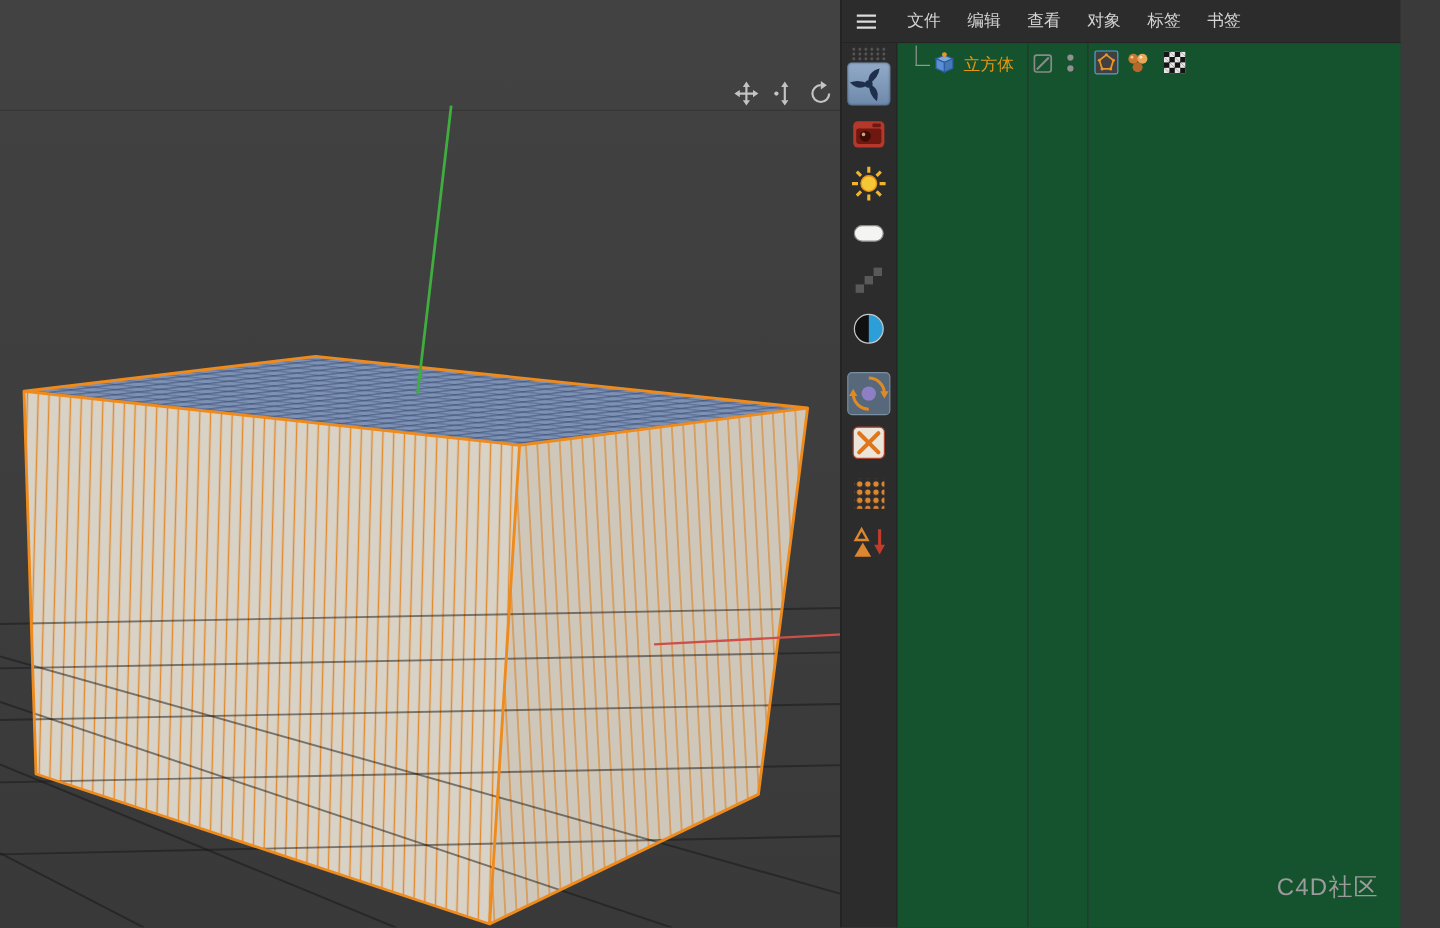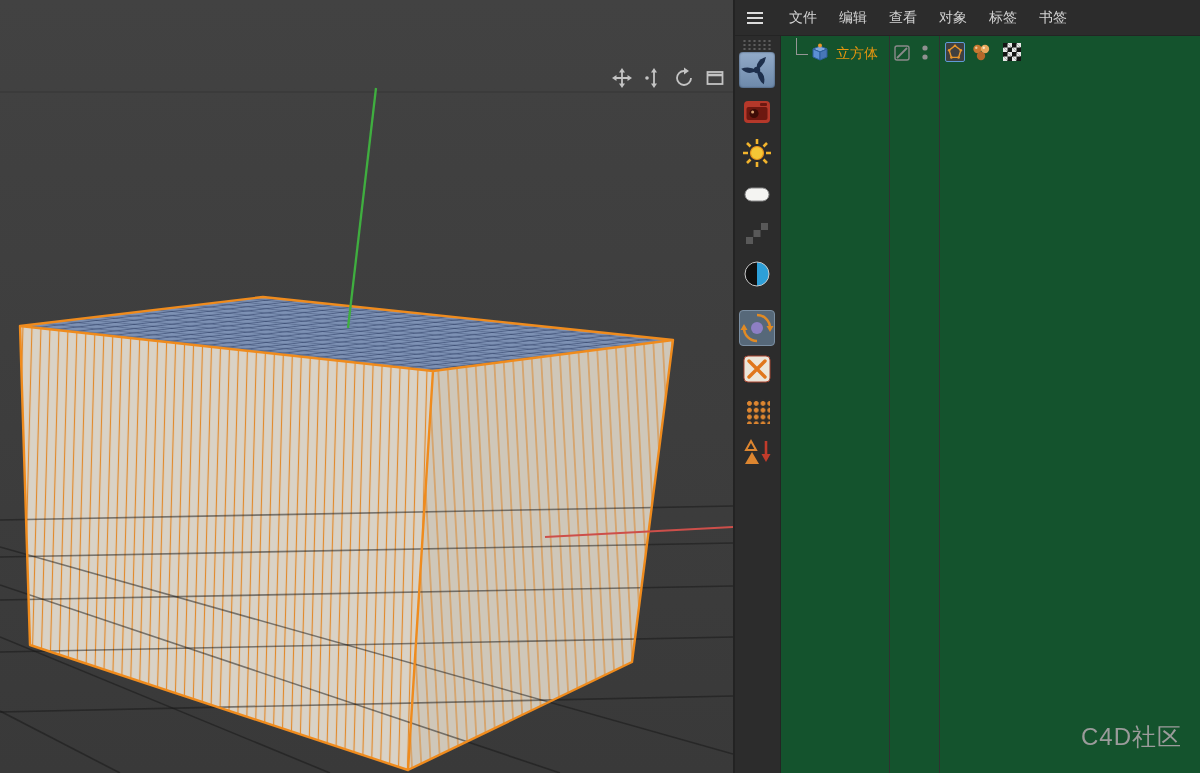--- a/index.html
+++ b/index.html
@@ -8,21 +8,21 @@
 
   
   .viewport{position:absolute;left:0;top:0;width:733px;height:773px;background:#3e3e3e;}
   .viewport svg.canvas{position:absolute;left:0;top:0;}
   .nav-icons{position:absolute;top:67px;right:6px;display:flex;gap:7px;}
   .nav-btn{width:24px;height:22px;display:flex;align-items:center;justify-content:center;cursor:pointer;}
   .nav-btn svg{stroke:#c4c4c4;fill:none;stroke-width:1.8;}
   .nav-btn svg .fillc{fill:#c4c4c4;stroke:none;}
 
   
-  .right-panel{position:absolute;left:733px;top:0;width:467px;height:773px;background:#3a3a3a;
+  .right-panel{position:absolute;left:700px;top:0;width:467px;height:773px;background:#3a3a3a;
     border-left:2px solid #232323;box-sizing:border-box;text-align:right;}
   .om-menubar{height:35px;background:#2c2c2c;border-bottom:1px solid #242424;display:flex;align-items:center;}
   .hamburger{margin-left:10px;margin-right:5px;cursor:pointer;display:flex;align-items:center;}
   .menu-item{color:#d4d4d4;font-size:14px;padding:0 11px;cursor:default;white-space:nowrap;}
   .panel-body{display:flex;height:737px;}
   .mode-strip{width:45px;background:#2c2c2c;border-right:1px solid #242424;position:relative;flex:none;}
   .grip{position:absolute;left:7px;top:3px;width:31px;height:12px;
     background-image:radial-gradient(#5c5c5c 1px, transparent 1.4px);background-size:5px 4px;}
   .mode-btn{position:absolute;left:4px;width:36px;height:36px;border-radius:4px;
     display:flex;align-items:center;justify-content:center;cursor:pointer;}
@@ -42,21 +42,21 @@
   .vis-dots{left:139px;top:0px;cursor:pointer;}
   .tag{cursor:pointer;width:20px;height:20px;top:0;}
   .tag.t1{left:164px;border:1px solid #5f9bd6;border-radius:2px;background:#404040;box-sizing:border-box;}
   .tag.t2{left:190px;}
   .tag.t3{left:222px;top:1px;}
   .checker{width:18px;height:18px;
     background-image:
       linear-gradient(45deg,#e8e8e8 25%,transparent 25%,transparent 75%,#e8e8e8 75%),
       linear-gradient(45deg,#e8e8e8 25%,#141414 25%,#141414 75%,#e8e8e8 75%);
     background-size:9px 9px;background-position:0 0,4.5px 4.5px;}
-  .watermark{position:absolute;right:18px;bottom:20px;font-size:24px;color:#9b9b9b;letter-spacing:1px;}
+  .watermark{position:absolute;right:18px;bottom:20px;font-size:20px;color:#9b9b9b;letter-spacing:1px;}
 </style>
 </head>
 <body>
 
 <div class="stage">
 
   <div class="viewport">
     <svg class="canvas" width="733" height="773" viewBox="0 0 733 773">
       <defs>
         <linearGradient id="bgG" x1="0" y1="0" x2="0" y2="1">

